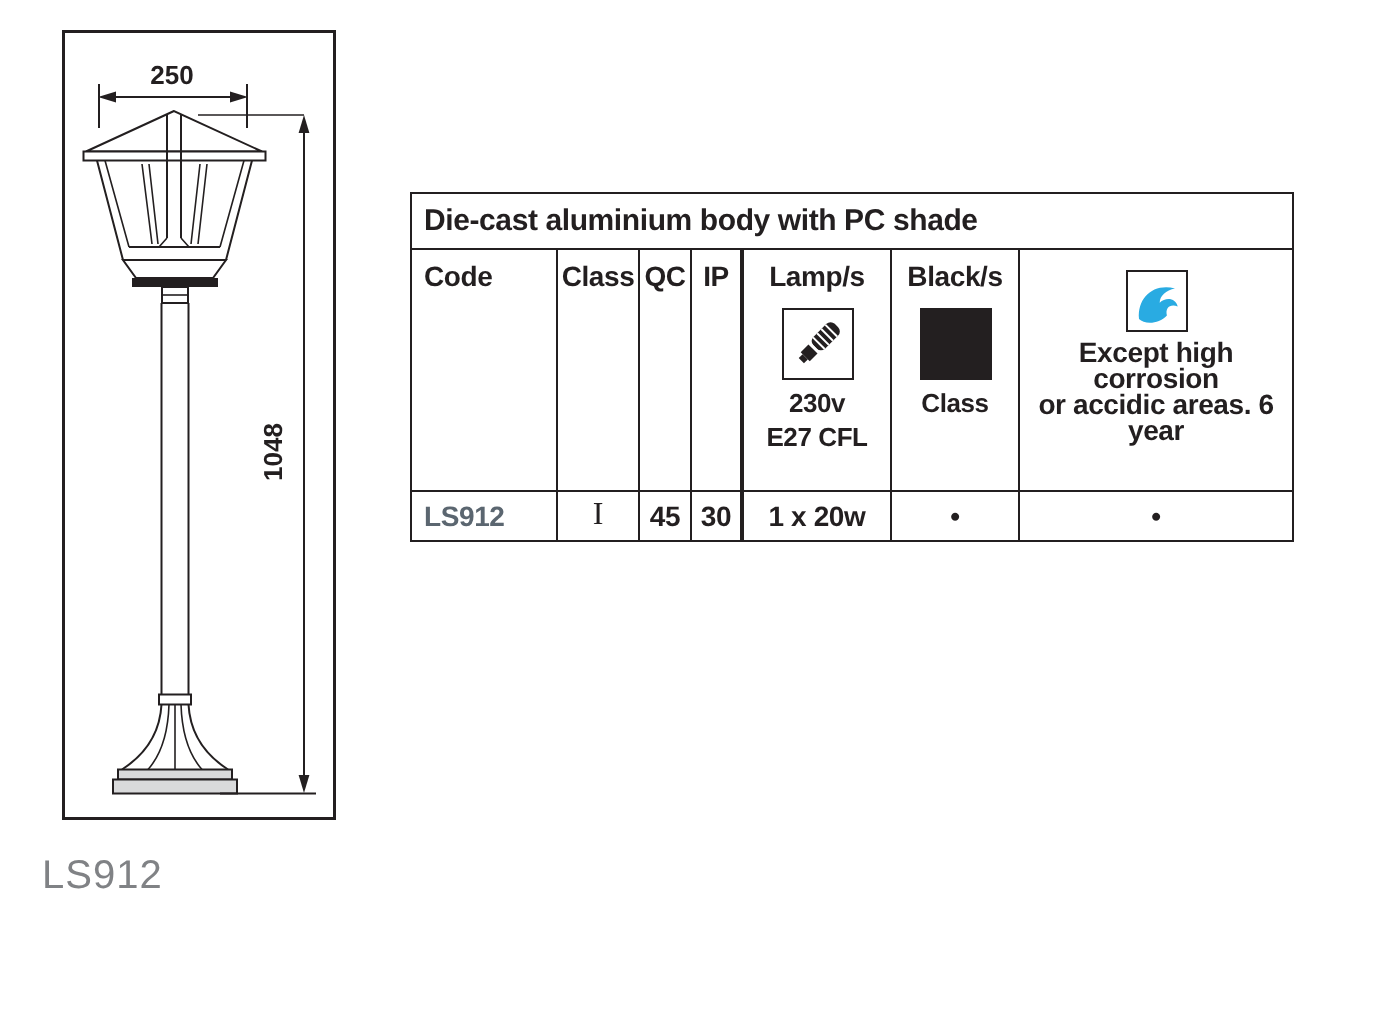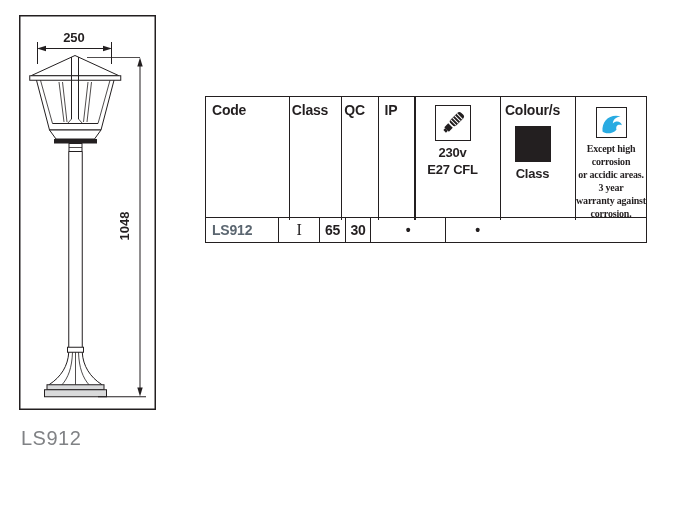--- a/index.html
+++ b/index.html
@@ -3,58 +3,58 @@
 <meta charset="utf-8">
 <style>
   * { margin:0; padding:0; box-sizing:border-box; }
   body { background:#fff; }
   .page {
     position:relative; width:690px; height:510px; background:#ffffff;
     font-family:"Liberation Sans", sans-serif; color:#231f20; overflow:hidden;
   }
 
   
-  .drawing-wrap { position:absolute; left:0; top:0; width:180px; height:460px; }
+  .drawing-wrap { position:absolute; left:0; top:0; width:180px; height:460px;padding-left:12px; }
   .drawing-caption {
     position:absolute; left:21px; top:427px; font-size:20px; color:#808285;
     letter-spacing:0.5px;
   }
 
   
   .spec-table {
     position:absolute; left:205px; top:96px; width:442px;
     border:1.5px solid #231f20; letter-spacing:-0.2px;
   }
   .spec-title {
     height:28px; line-height:28px; padding-left:6px;
     font-size:15px; font-weight:bold; border-bottom:1px solid #231f20;
     white-space:nowrap; overflow:hidden;
   }
   .spec-grid { display:grid; grid-template-columns:72px 41px 26px 25px 75px 64px 1fr; }
-  .spec-row-head { height:120px;gap:11px; }
+  .spec-row-head { height:120px; }
   .spec-row-data { height:25px; border-top:1px solid #231f20; }
   .cell { border-left:1px solid #231f20; position:relative; }
   .cell.first { border-left:none; }
   .cell.thick { border-left:2.5px solid #231f20; }
   .col-label {
     display:block; text-align:center; font-size:14px; font-weight:bold; padding-top:5px;
     white-space:nowrap;
   }
   .col-label.left { text-align:left; padding-left:6px; }
   .icon-box {
     width:36px; height:36px; border:1.5px solid #231f20; margin:8px auto 0 auto;
     display:flex; align-items:center; justify-content:center; background:#fff;
   }
   .swatch { width:36px; height:36px; margin:8px auto 0 auto; background:#231f20; }
   .wave-box {
     width:31px; height:31px; border:1px solid #231f20; margin:10px auto 0 auto;
     display:flex; align-items:center; justify-content:center; background:#fff;
   }
   .spec-sub { text-align:center; font-size:13px; font-weight:bold; line-height:17px; margin-top:3px; }
-  .coastal-note { text-align:center; font-size:10px; font-weight:bold; line-height:13px; margin-top:4px;font-family:Liberation Serif, serif; }
+  .coastal-note { text-align:center; font-size:14px; font-weight:bold; line-height:13px; margin-top:4px; }
   .data-cell {
     display:flex; align-items:center; justify-content:center;
     font-size:14px; font-weight:bold; height:100%;
   }
   .data-cell.left { justify-content:flex-start; padding-left:6px; }
   .code-grey { color:#5b6670; }
   .serif-class { font-family:"Liberation Serif", serif; font-weight:normal; font-size:16px; }
 </style>
 </head>
 <body>
@@ -113,91 +113,95 @@
         <polygon points="140,396.5 137.3,387.5 142.7,387.5" fill="#231f20" stroke="none"></polygon>
         <text transform="translate(129 226) rotate(-90)" text-anchor="middle" font-size="13" font-weight="bold" fill="#231f20" stroke="none">1048</text>
       </g>
     </svg>
 
     <div class="drawing-caption">LS912</div>
   </div>
 
   <div class="spec-table">
 
+    <div class="spec-title">Die-cast aluminium body with PC shade</div>
 
     <div class="spec-grid spec-row-head">
 
       <div class="cell first">
         <span class="col-label left">Code</span>
       </div>
 
       <div class="cell">
         <span class="col-label">Class</span>
       </div>
 
       <div class="cell">
         <span class="col-label">QC</span>
       </div>
 
       <div class="cell">
         <span class="col-label">IP</span>
       </div>
 
       <div class="cell thick">
+        <span class="col-label">Lamp/s</span>
         <div class="icon-box">
           <svg width="33" height="33" viewBox="0 0 36 36">
             <g transform="rotate(45 18 18)">
               <rect x="13.5" y="3" width="9" height="16.5" rx="3.2" fill="#231f20"></rect>
               <path d="M13.5 7 H22.5 M13.5 10.2 H22.5 M13.5 13.4 H22.5 M13.5 16.6 H22.5" stroke="#ffffff" stroke-width="1.1"></path>
               <rect x="13.5" y="19.5" width="9" height="1.6" fill="#ffffff"></rect>
               <rect x="14.5" y="21.1" width="7" height="6" fill="#231f20"></rect>
               <rect x="16" y="27.1" width="4" height="3" fill="#231f20"></rect>
             </g>
           </svg>
         </div>
         <div class="spec-sub">
           <div>230v</div>
           <div>E27 CFL</div>
         </div>
       </div>
 
       <div class="cell">
-        <span class="col-label">Colour/s</span>
+        <span class="col-label">Black/s</span>
         <div class="swatch"></div>
         <div class="spec-sub">Class</div>
       </div>
 
       <div class="cell">
         <div class="wave-box">
           <svg width="27" height="27" viewBox="0 0 30 30">
             <path d="M5 25 C4 13 13 5 25 8 C20 9 16.5 12 16.5 16
                      C20 12.5 25.5 13.5 26.5 18 C22 16.5 19.5 19 20.5 23
                      C16 28 8 28 5 25 Z" fill="#29abe2"></path>
           </svg>
         </div>
         <div class="coastal-note">
           <div>Except high corrosion</div>
-          <div>or accidic areas. 3 year</div>
-          <div>warranty against corrosion.</div>
+          <div>or accidic areas. 6 year</div>
         </div>
       </div>
     </div>
 
     <div class="spec-grid spec-row-data">
       <div class="cell first">
         <div class="data-cell left code-grey">LS912</div>
       </div>
       <div class="cell">
         <div class="data-cell serif-class">I</div>
       </div>
       <div class="cell">
-        <div class="data-cell">65</div>
+        <div class="data-cell">45</div>
       </div>
       <div class="cell">
         <div class="data-cell">30</div>
+      </div>
+      <div class="cell thick">
+        <div class="data-cell">1 x 20w</div>
       </div>
       <div class="cell">
         <div class="data-cell">•</div>
       </div>
       <div class="cell">
         <div class="data-cell">•</div>
       </div>
     </div>
   </div>
 

